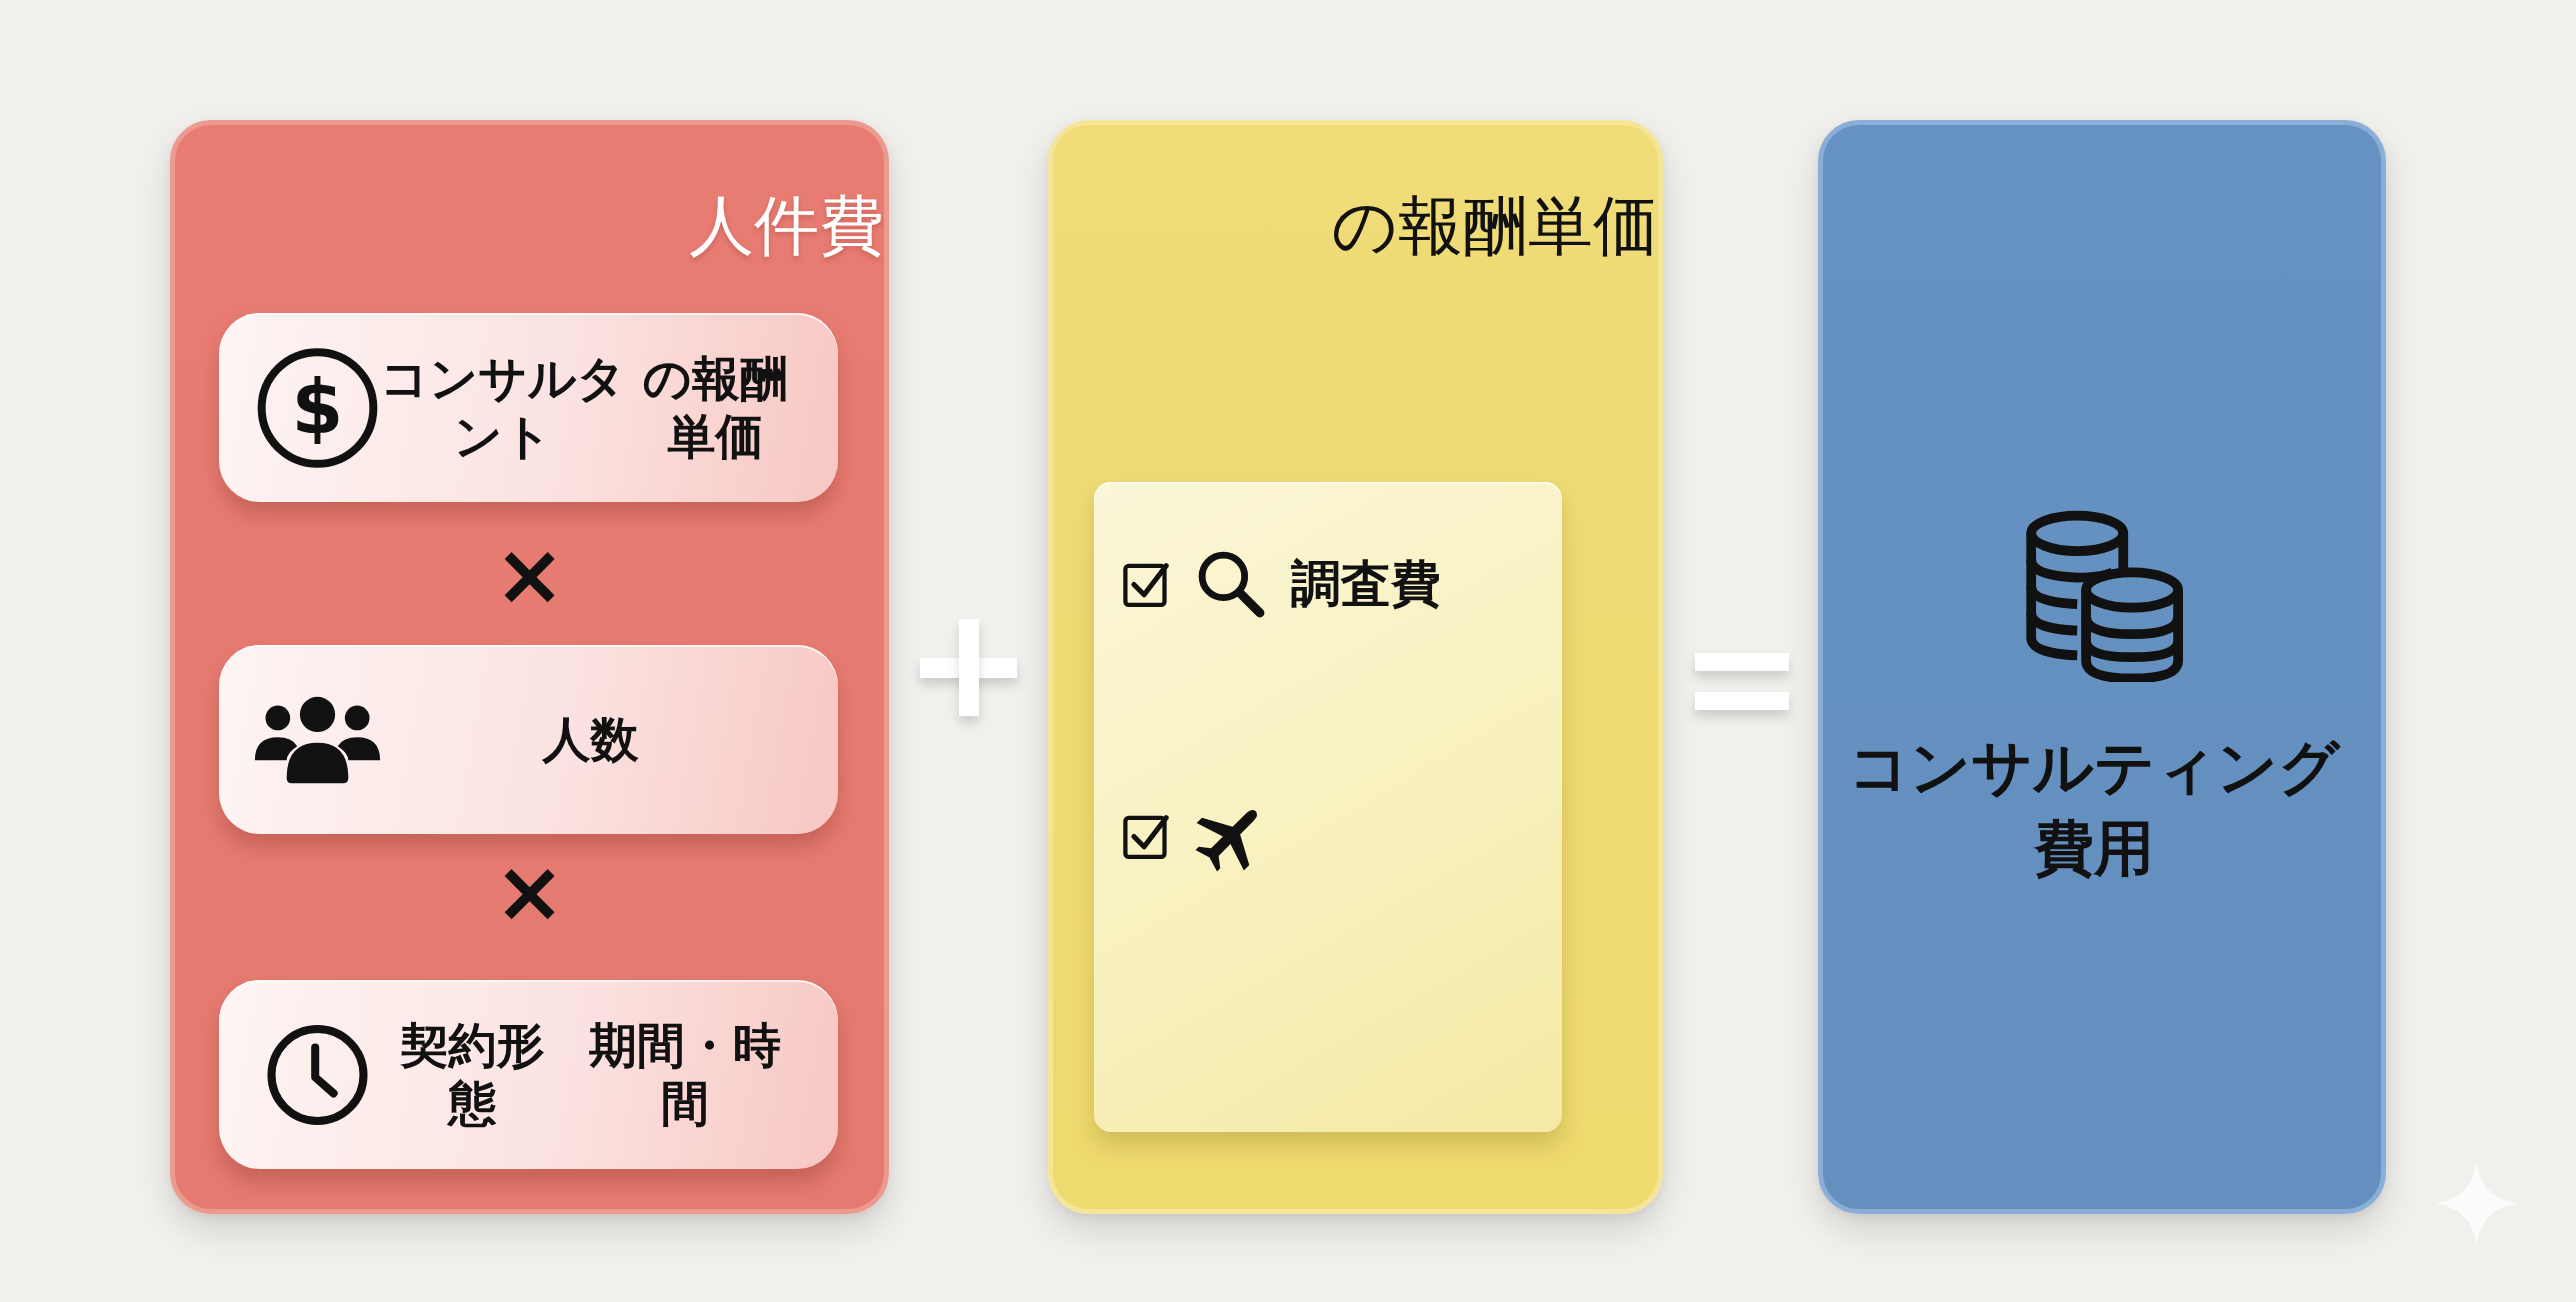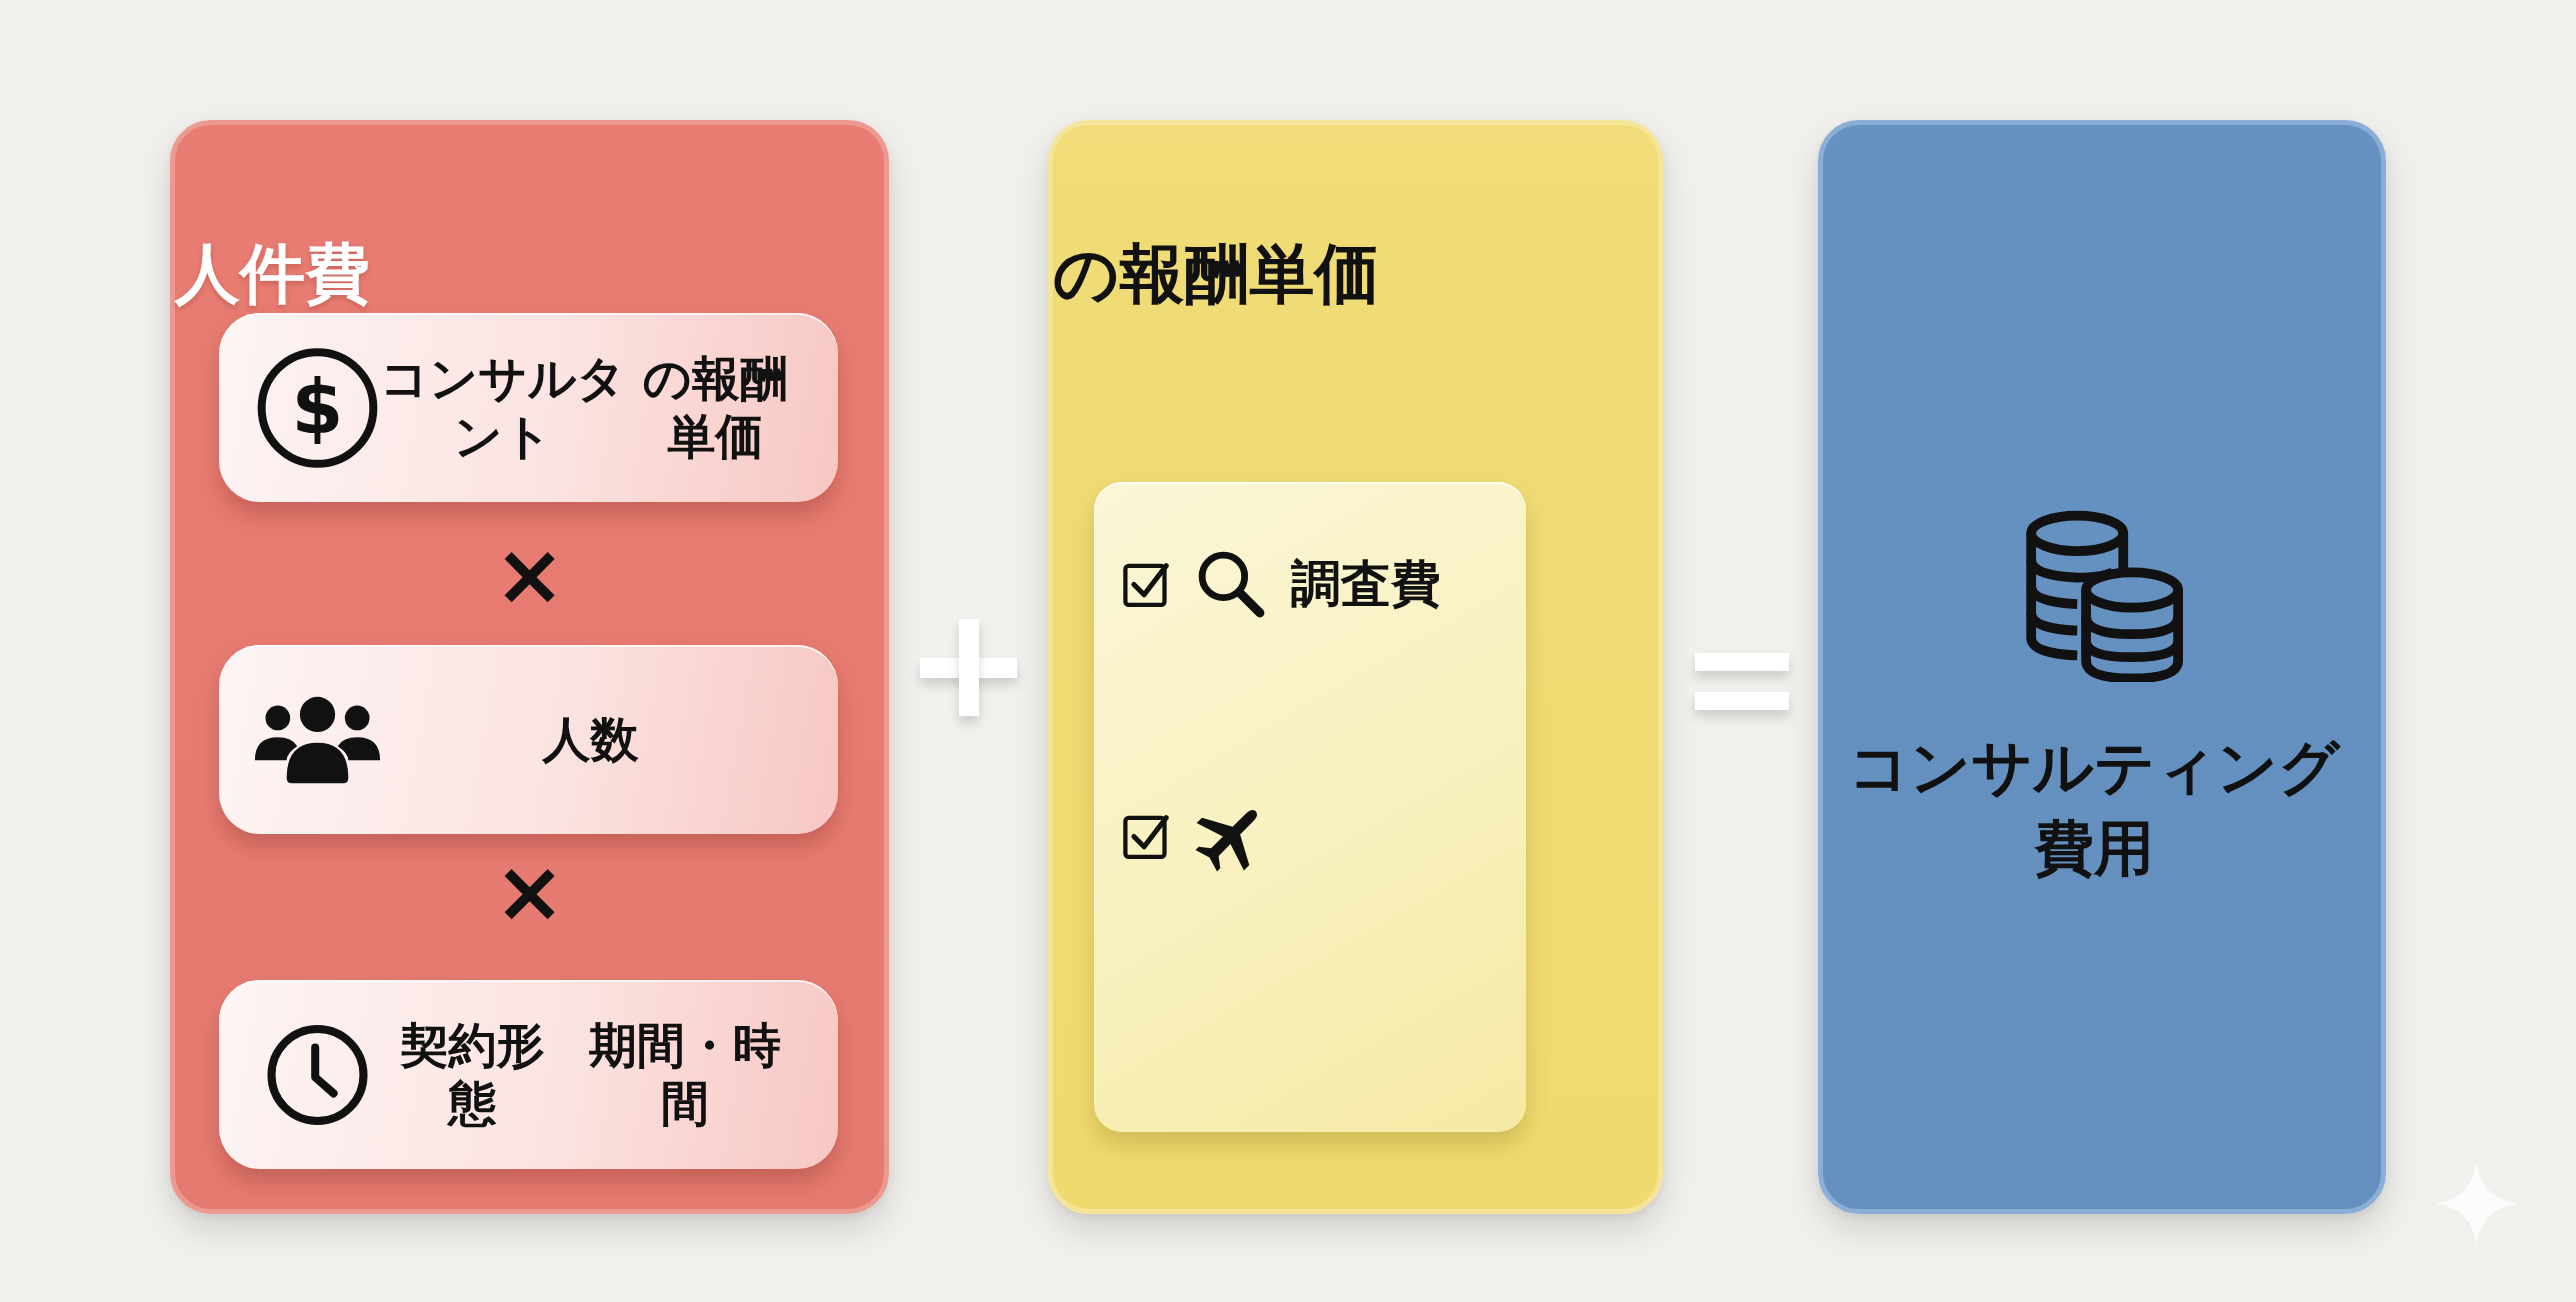--- a/index.html
+++ b/index.html
@@ -23,21 +23,21 @@
     background: linear-gradient(180deg, #f0dc78 0%, #efda6e 100%);
     border: 5.3px solid #f4e597;
   }
   .panel-blue {
     left: 1818px; width: 568px;
     background: linear-gradient(180deg, #6592c2 0%, #648fbf 100%);
     border: 5.3px solid #8aaed6;
   }
   .panel-title {
     position: absolute; left: 0; right: 0; top: 57px;
-    text-align: left; font-size: 65px; font-weight: bold; margin-top: 48px;
+    text-align: right; font-size: 65px; font-weight: normal;
   }
   .panel-red .panel-title { color: #ffffff; text-shadow: 0 2.7px 5.3px rgba(120,30,20,0.25); }
   .panel-yellow .panel-title { color: #111; }
 
   .card {
     position: absolute; left: 44px; width: 619px; height: 189px;
     border-radius: 41px;
     background: linear-gradient(100deg, #fdf5f4 0%, #fbe3e1 55%, #f7c7c3 100%);
     box-shadow: 0 12.4px 19.5px rgba(120,40,30,0.28), inset 0 1.8px 0 rgba(255,255,255,0.8);
     display: flex; align-items: center;
@@ -58,22 +58,22 @@
     text-shadow: 0 7px 12.4px rgba(0,0,0,0.18);
     line-height: 1;
   }
   .op-plus { left: 920px; top: 619px; width: 97px; height: 97px; }
   .op-plus .h { position:absolute; left:0; top:39px; width:97px; height:19.5px; background:#fff; box-shadow: 0 7px 10.6px rgba(0,0,0,0.15); }
   .op-plus .v { position:absolute; left:39px; top:0; width:19.5px; height:97px; background:#fff; box-shadow: 0 7px 10.6px rgba(0,0,0,0.15); }
   .op-eq { left: 1695px; top: 653px; width: 94px; height: 58px; }
   .op-eq .bar { position:absolute; left:0; width:94px; height:17.7px; background:#fff; box-shadow: 0 7px 10.6px rgba(0,0,0,0.15); }
 
   .inner-yellow {
-    position: absolute; left: 41px; top: 357px; width: 432px; height: 650px;
-    border-radius: 28px;
+    position: absolute; left: 41px; top: 357px; width: 468px; height: 650px;
+    border-radius: 17px;
     background: linear-gradient(150deg, #fbf6d8 0%, #f8f0bb 60%, #f5e9a4 100%);
     box-shadow: 0 12.4px 21px rgba(120,100,20,0.25), inset 0 1.8px 0 rgba(255,255,255,0.8);
   }
   .check-row {
     position: absolute; left: 26.5px; height: 80px; display: flex; align-items: center;
   }
   .check-row .cb { width: 53px; height: 62px; display:flex; align-items:center; justify-content:center; }
   .check-row .ico { width: 80px; height: 80px; margin-left: 17.7px; display:flex; align-items:center; justify-content:center; }
   .check-row .txt { margin-left: 19.5px; font-size: 50px; font-weight: bold; color: #111; white-space: nowrap; }
 

